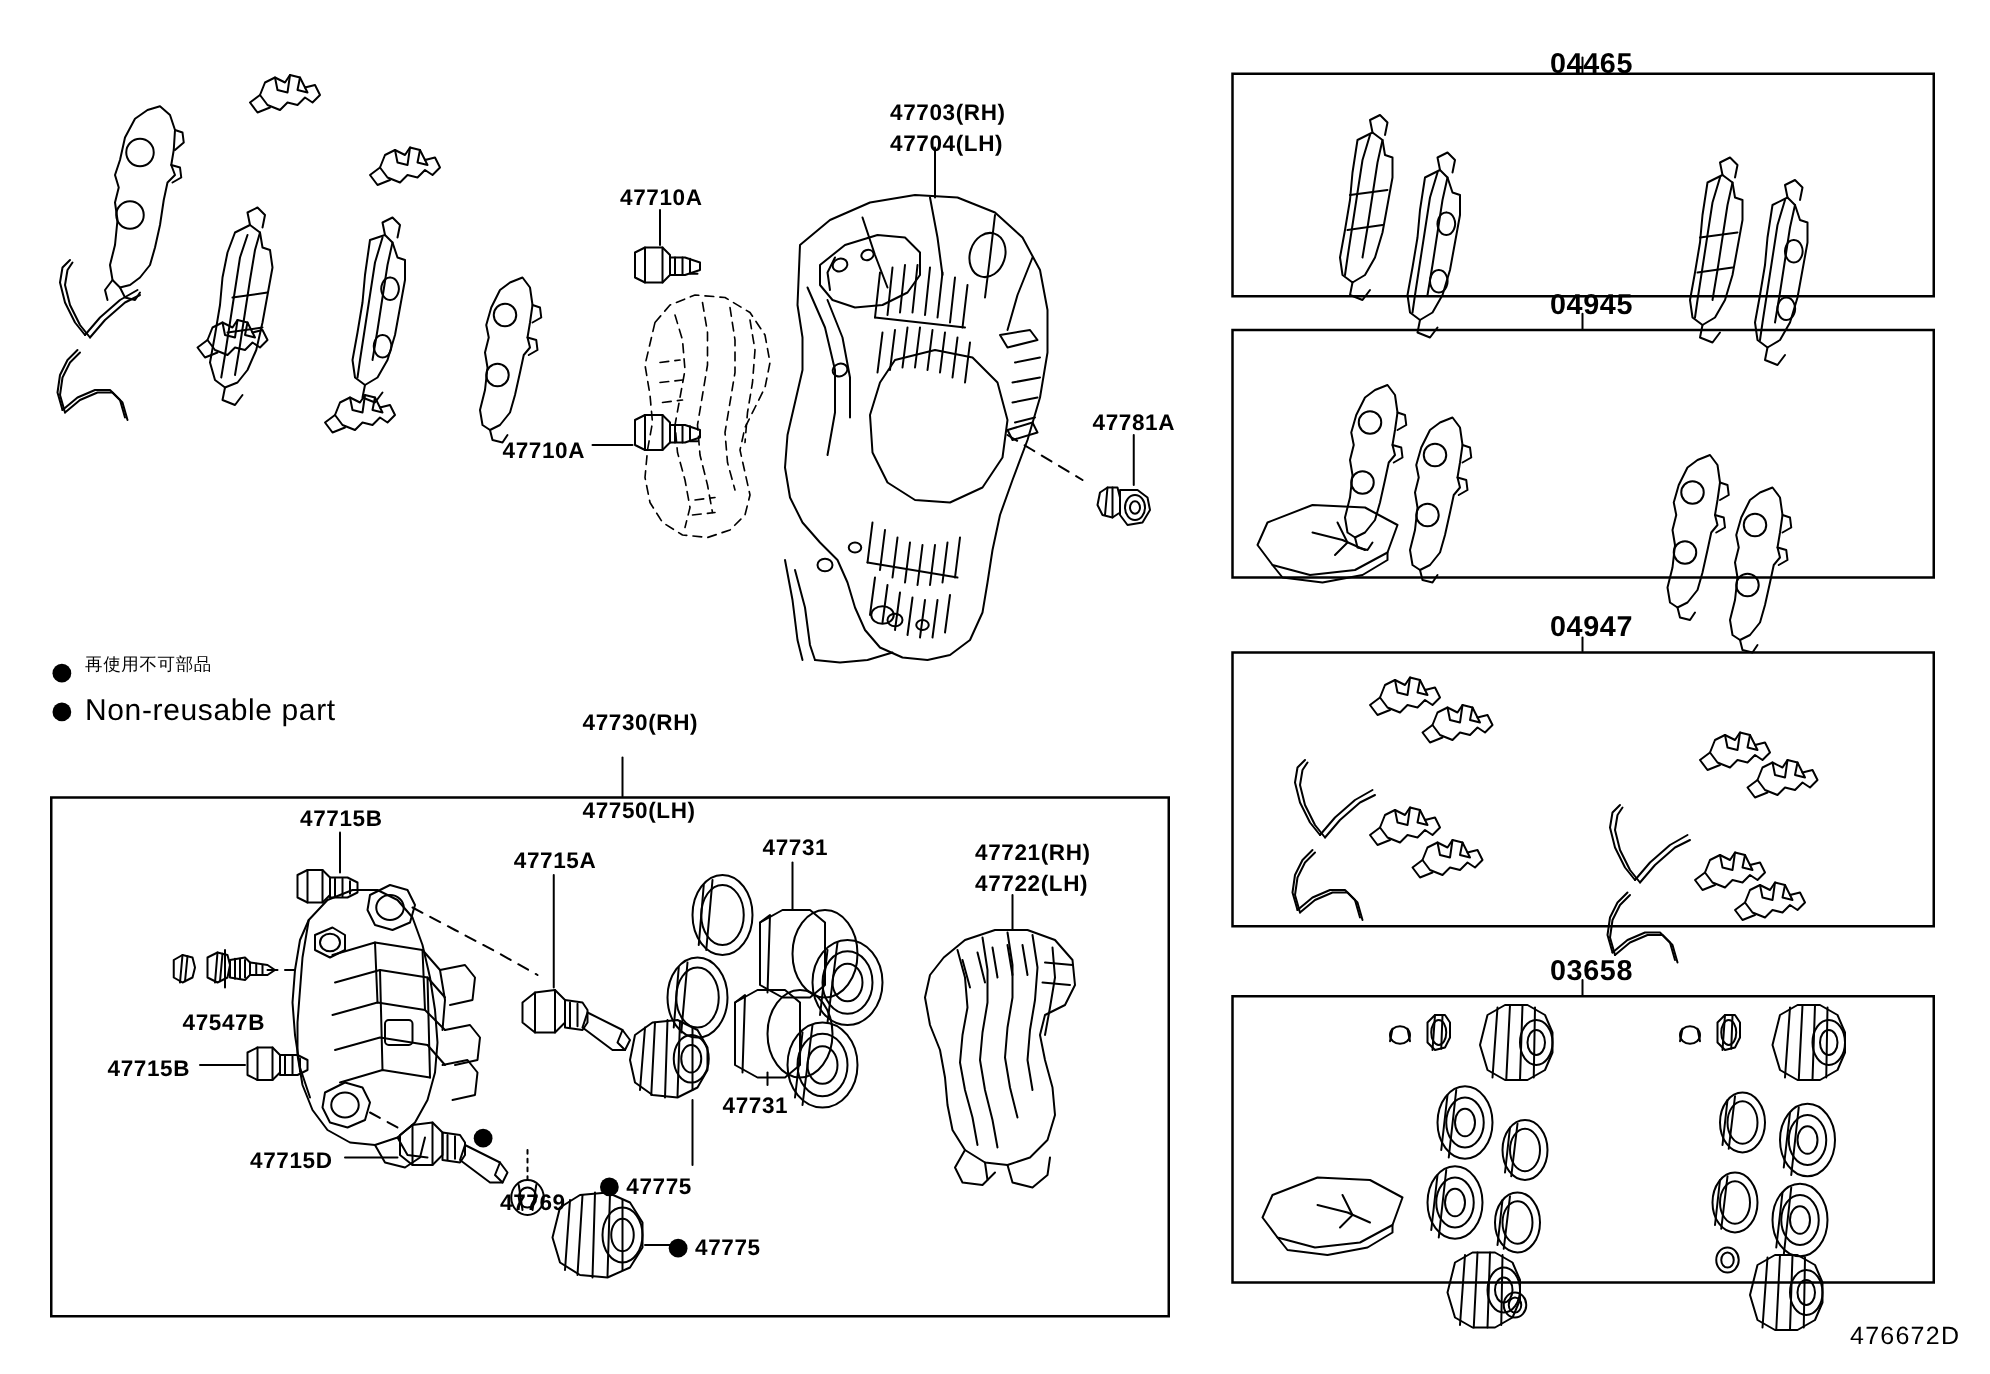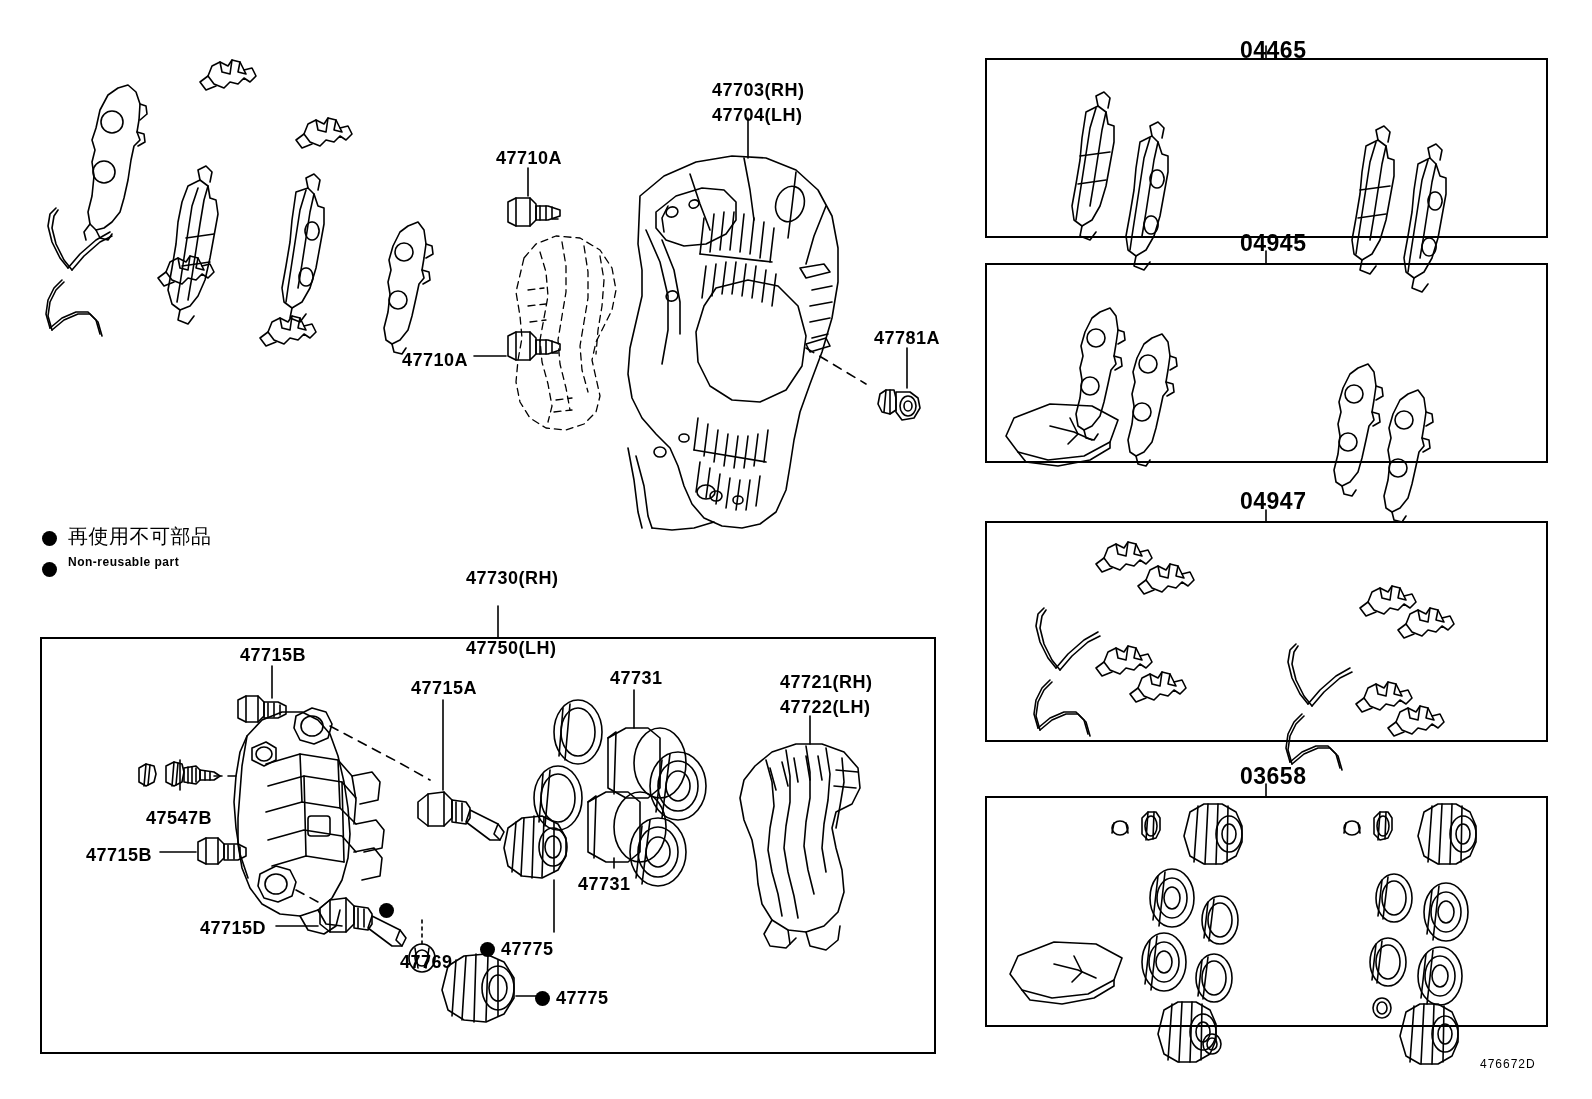--- a/index.html
+++ b/index.html
@@ -20,30 +20,30 @@
     font-family: "Liberation Sans", sans-serif;
     font-size: 18px;
     font-weight: 600;
     letter-spacing: 0.5px;
     color: #000000;
     white-space: pre;
     line-height: 1.12;
   }
   .lbl.kit { font-size: 23px; font-weight: 600; }
   .lbl.code {
-    font-size: 12px;
+    font-size: 20px;
     font-weight: 500;
     letter-spacing: 1px;
   }
   .lbl.legend {
-    font-size: 12px;
-    font-weight: 700;
+    font-size: 24px;
+    font-weight: 400;
   }
   .lbl.legend-jp {
-    font-size: 20px;
+    font-size: 14px;
     font-weight: 500;
     font-family: Liberation Serif, serif;
   }
   .panel {
     position: absolute;
     border: 2.5px solid #000000;
     box-sizing: border-box;
     background: transparent;
   }
   .bullet {

